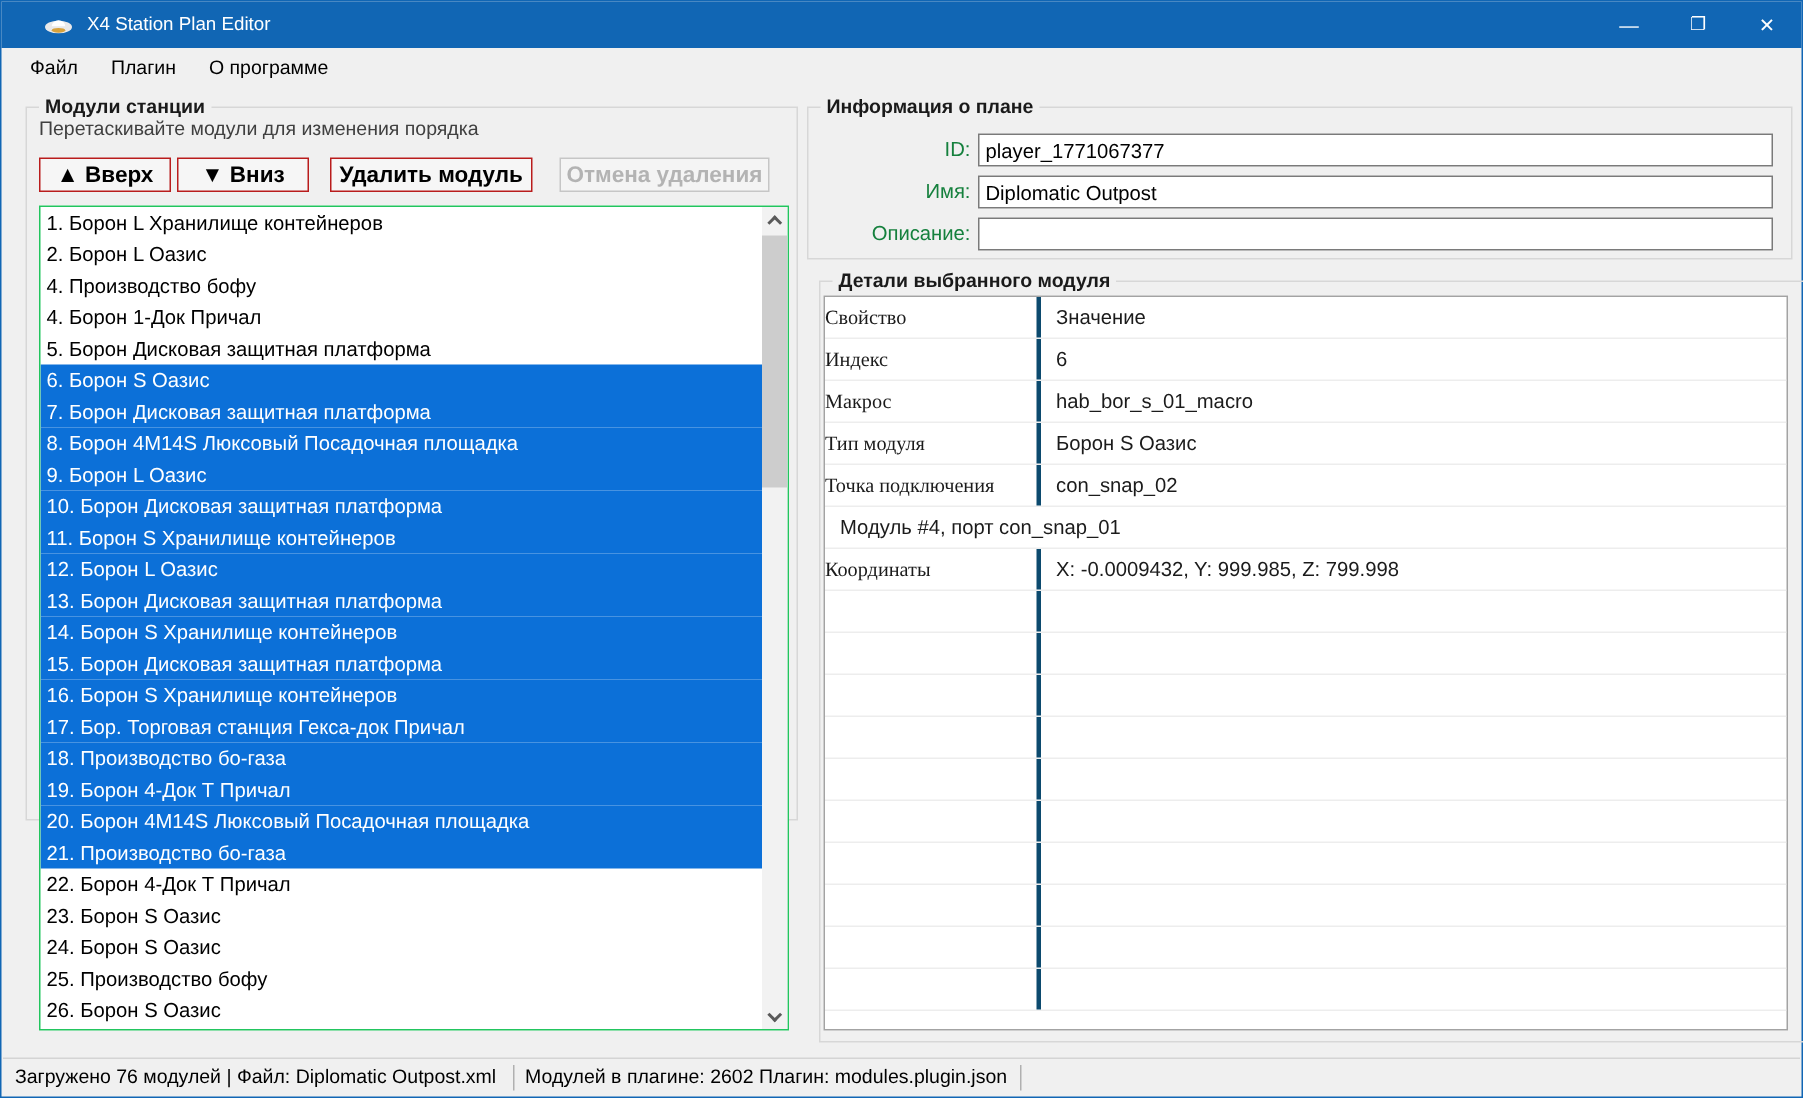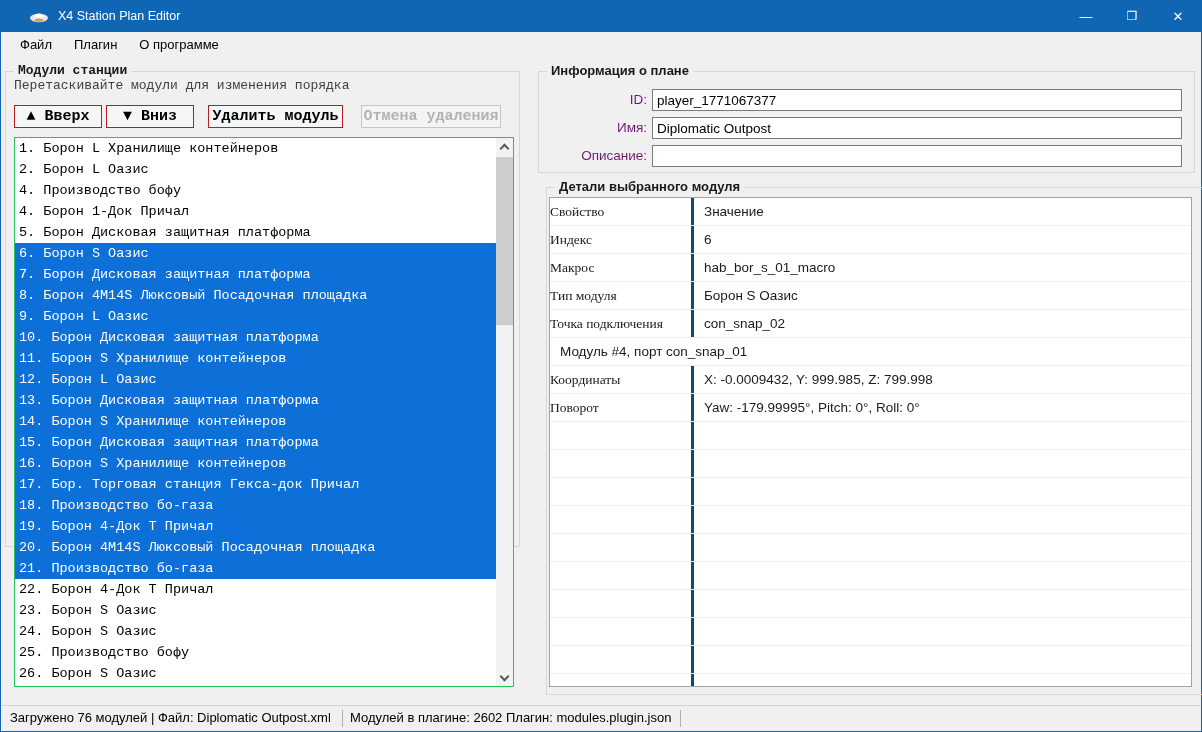--- a/index.html
+++ b/index.html
@@ -25,21 +25,21 @@
   
   .menubar { position:absolute; top:31px; left:1px; right:1px; height:26px;
     background:var(--bg); display:flex; padding-left:7px; }
   .menu-item { padding:0 11px; line-height:25px; font-size:13px; color:#000; }
 
   
   .groupbox { position:absolute; border:1px solid #d7d7d7; }
   .group-title { position:absolute; top:-9px; left:8px; background:var(--bg);
     padding:0 4px; font-size:13px; font-weight:bold; color:#1a1a1a; white-space:nowrap; }
 
-  #group-modules { left:4px;  top:70px;  width:515px; height:476px;font-family:Liberation Mono, monospace; }
+  #group-modules { left:16px;  top:70px;  width:515px; height:476px; }
   #group-plan    { left:537px; top:70px; width:657px; height:102px; }
   #group-details { left:545px; top:186px; width:773px; height:508px; }
 
   .hint { position:absolute; left:8px; top:6px; font-size:13px; color:#404040; }
 
   
   .btn { position:absolute; top:33px; height:23px; background:#f6f6f6;
     border:1px solid #b91c1c; font-size:15px; font-weight:bold; color:#000;
     text-align:center; line-height:21px; }
   .btn.disabled { border-color:#c6c6c6; color:#b3b3b3; background:#f4f4f4; }
@@ -60,21 +60,21 @@
   .scroll-arrow { position:absolute; left:0; width:17px; height:17px; }
   .scroll-arrow.up { top:0; } .scroll-arrow.down { bottom:0; }
   .chev { width:7px; height:7px; border-left:2px solid #5a5a5a; border-top:2px solid #5a5a5a; margin:6px auto 0; }
   .chev.u { transform:rotate(45deg); margin-top:7px; }
   .chev.d { transform:rotate(225deg); margin-top:4px; }
   .scroll-thumb { position:absolute; left:0; top:19px; width:17px; height:168px; background:#cdcdcd; }
 
   
   .field-row { position:absolute; left:0; width:100%; height:22px; }
   .field-label { position:absolute; left:8px; width:100px; text-align:right;
-    font-size:13.5px; color:#701a75; line-height:22px; }
+    font-size:13.5px; color:#15803d; line-height:22px; }
   .field-input { position:absolute; left:113px; width:530px; height:22px;
     border:1px solid #7a7a7a; background:#fff; font-size:13.5px; padding:0 4px;
     font-family:"Liberation Sans","DejaVu Sans",sans-serif; color:#000; outline:none; }
   #row-id   { top:17px; } #row-name { top:45px; } #row-desc { top:73px; }
 
   
   .details-table { position:absolute; left:2px; top:9px; width:643px; height:490px;
     background:#fff; border:1px solid #a3a3a3; overflow:hidden; }
   .trow { display:flex; height:28px; border-bottom:1px solid #ededed; }
   .tcell { font-size:13.5px; color:#1b1b1b; line-height:27px; white-space:nowrap; overflow:hidden; }
@@ -202,24 +202,20 @@
           <div class="tcell c2">con_snap_02</div>
         </div>
         <div class="trow">
           <div class="tcell c2">Модуль #4, порт con_snap_01</div>
         </div>
         <div class="trow">
           <div class="tcell c1">Координаты</div>
           <div class="tcell c2">X: -0.0009432, Y: 999.985, Z: 799.998</div>
         </div>
         <div class="trow">
-          <div class="tcell c1">Поворот</div>
-          <div class="tcell c2">Yaw: -179.99995°, Pitch: 0°, Roll: 0°</div>
-        </div>
-        <div class="trow">
           <div class="tcell c1"></div>
           <div class="tcell c2"></div>
         </div>
         <div class="trow">
           <div class="tcell c1"></div>
           <div class="tcell c2"></div>
         </div>
         <div class="trow">
           <div class="tcell c1"></div>
           <div class="tcell c2"></div>

